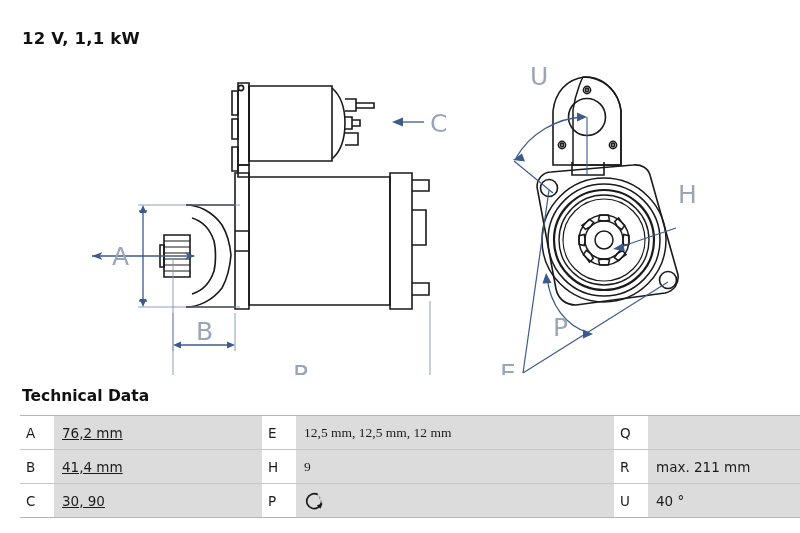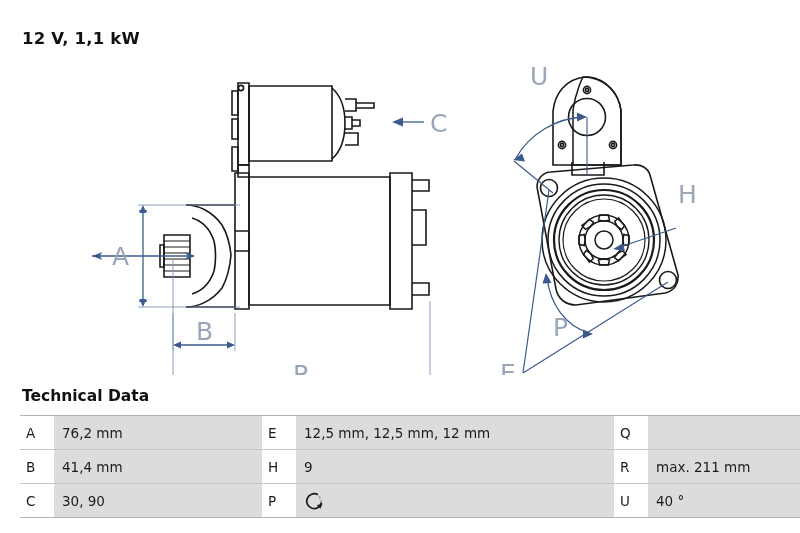--- a/index.html
+++ b/index.html
@@ -83,22 +83,22 @@
   }
   .tech-table tr:first-child td { border-top: 1px solid #b4b4b4; }
   .tech-table tr:last-child  td { border-bottom: 1px solid #b4b4b4; }
 
   td.key {
     background: #ffffff;
     width: 28px;
     padding-left: 6px;
     color: #1b1b1b;
   }
-  td.val-a { width: 200px; }
-  td.val-b { width: 310px; }
+  td.val-a { width: 200px; text-decoration: underline; }
+  td.val-b { width: 310px; font-family: Liberation Serif, serif; }
   td.val-c { width: 166px; }
 
   
   .rot-icon {
     display: inline-block;
     width: 22px;
     height: 20px;
     vertical-align: -5px;
   }
 </style>

